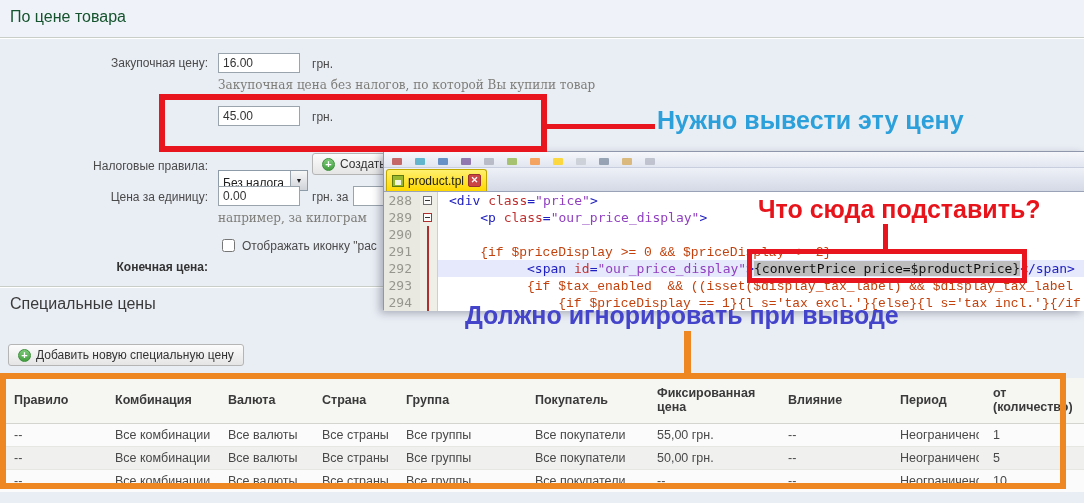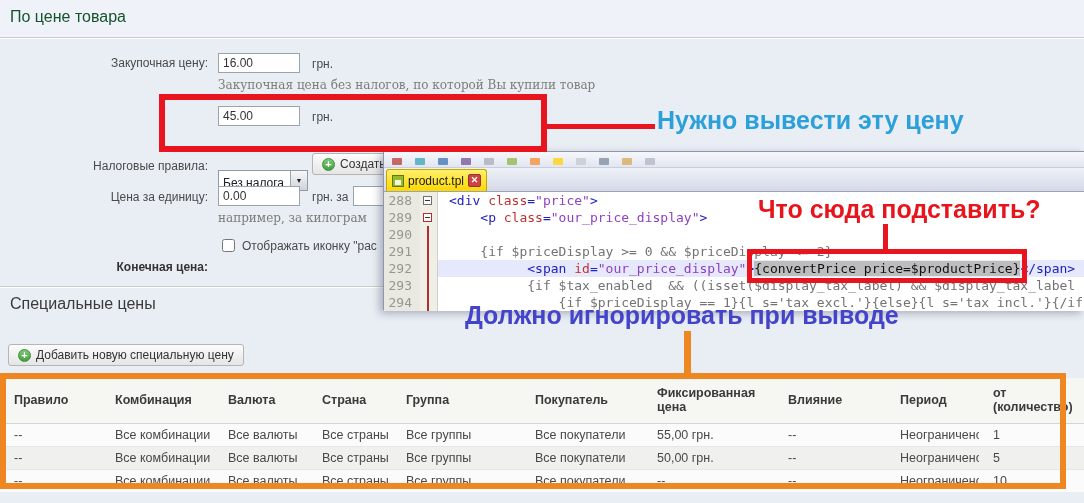--- a/index.html
+++ b/index.html
@@ -69,21 +69,21 @@
   .ed-content { height:119px; overflow:hidden; background:#fff; }
   .code-line { display:flex; height:17px; font-family:"DejaVu Sans Mono", monospace; font-size:13px; line-height:17px; }
   .ln { width:36px; text-align:right; padding-right:8px; background:#e9e9e1; color:#96968e; flex:none; }
   .fold { width:18px; background:#efefe8; border-right:1px solid #d0d0c8; flex:none; position:relative; }
   .fold-box { position:absolute; left:3px; top:4px; width:9px; height:9px; background:#fcfcfc; border:1px solid #707070; }
   .fold-box::after { content:""; position:absolute; left:1px; top:3px; width:5px; height:1px; background:#333; }
   .fold-box.red { border-color:#b03030; }
   .fold-vline { position:absolute; left:7px; top:0; width:2px; height:100%; background:#b03030; }
   .code { flex:1; white-space:pre; overflow:hidden; padding-left:11px; }
   .code-line.hl .code { background:#e6e9fb; }
-  .c-tag { color:#2020c0; } .c-attr { color:#c03030; } .c-str { color:#9040c0; } .c-pln { color:#737373; }
+  .c-tag { color:#2020c0; } .c-attr { color:#c03030; } .c-str { color:#9040c0; } .c-pln { color:#c2410c;font-family:Liberation Mono, monospace; }
   .c-mark { background:#bdbdbd; color:#111; }
 
   
   .ann { position:absolute; z-index:20; }
   .ann-text { font-weight:bold; font-size:25px; white-space:nowrap; }
   .box-red-price { left:159px; top:94px; width:388px; height:58px; border:6px solid #e8141e; }
   .conn-red-h { left:547px; top:124px; width:108px; height:5px; background:#e8141e; }
   .txt-cyan { left:657px; top:106px; color:#2ba0da; }
   .txt-red { left:758px; top:195px; color:#e8141c; }
   .conn-red-v { left:883px; top:224px; width:5px; height:27px; background:#e8141e; }

